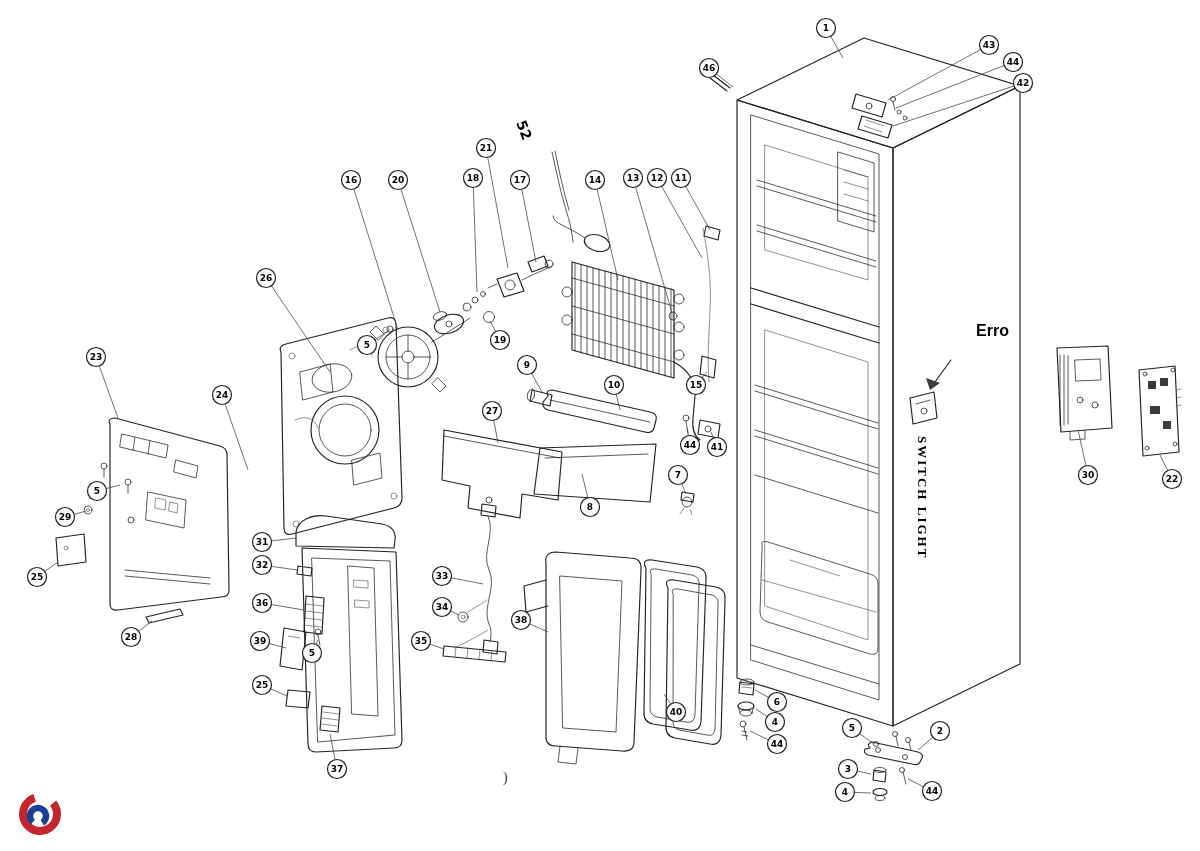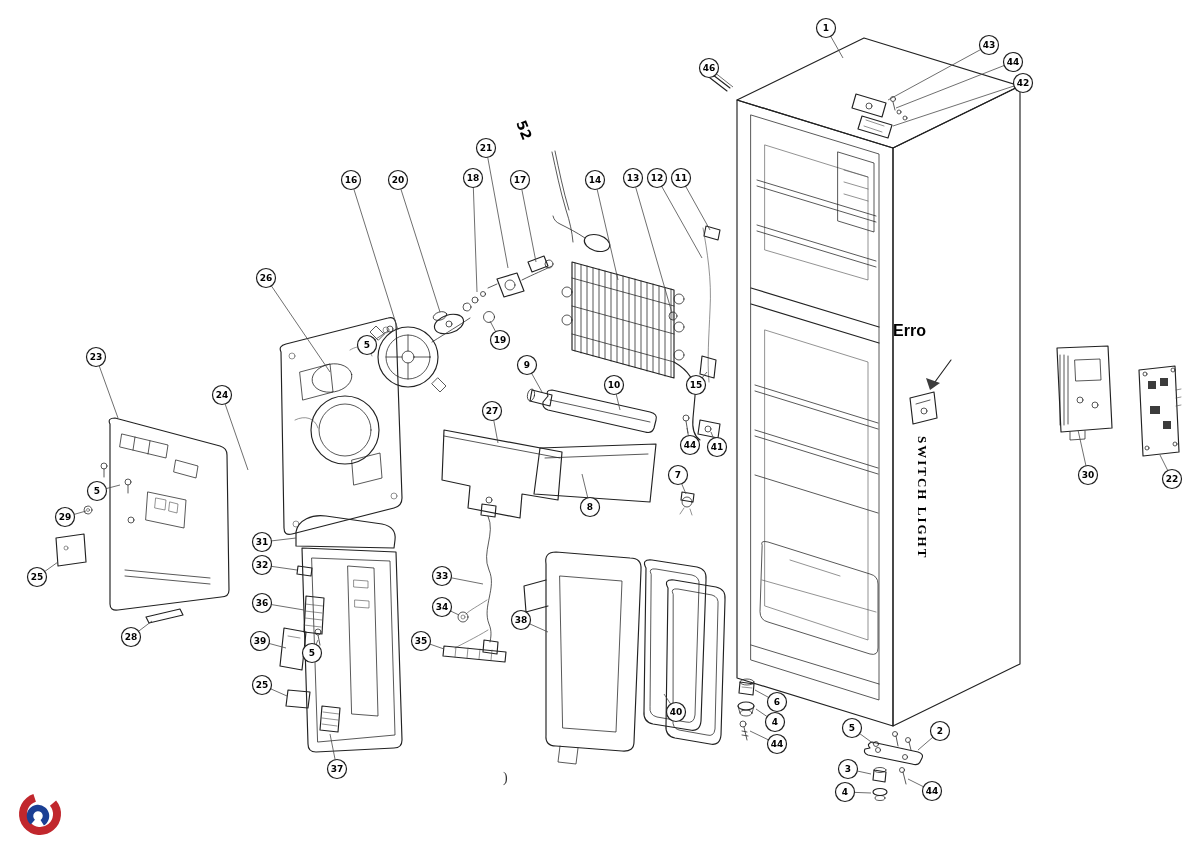--- a/index.html
+++ b/index.html
@@ -11,21 +11,21 @@
   .lt{fill:none;stroke:var(--ink);stroke-width:.75;stroke-linejoin:round;stroke-linecap:round;}
   .lx{fill:none;stroke:#4a4a4a;stroke-width:.6;stroke-linejoin:round;stroke-linecap:round;}
   .ld{fill:#3c3c3c;stroke:none;}
   .leader{stroke:#4a4a4a;stroke-width:.8;fill:none;}
   .bubble{fill:#ffffff;stroke:#1f1f1f;stroke-width:1.2;}
   .bubble-num{font:600 9px "DejaVu Sans",sans-serif;text-anchor:middle;fill:#000;}
   .logo-red-ring{fill:none;stroke:var(--logo-red);stroke-width:8;stroke-dasharray:86 28;}
   .logo-blue-ring{fill:none;stroke:var(--logo-blue);stroke-width:6.5;stroke-dasharray:40 16;}
   
   .label{position:absolute;color:#000;white-space:nowrap;}
-  .erro-label{left:893px;top:322px;font:bold 16px "Liberation Sans",sans-serif;}
+  .erro-label{left:976px;top:322px;font:bold 16px "Liberation Sans",sans-serif;}
   .switch-light-label{left:914px;top:436px;writing-mode:vertical-rl;
         font:600 13px "Liberation Serif",serif;letter-spacing:2px;}
   .tube52-label{left:528px;top:118px;font:bold 14px "DejaVu Sans",sans-serif;
         transform:rotate(68deg);transform-origin:left top;}
   .bottom-mark-label{left:503px;top:770px;font:14px "Liberation Serif",serif;color:#333;}
 </style>
 </head>
 <body>
 
 <div class="stage">

